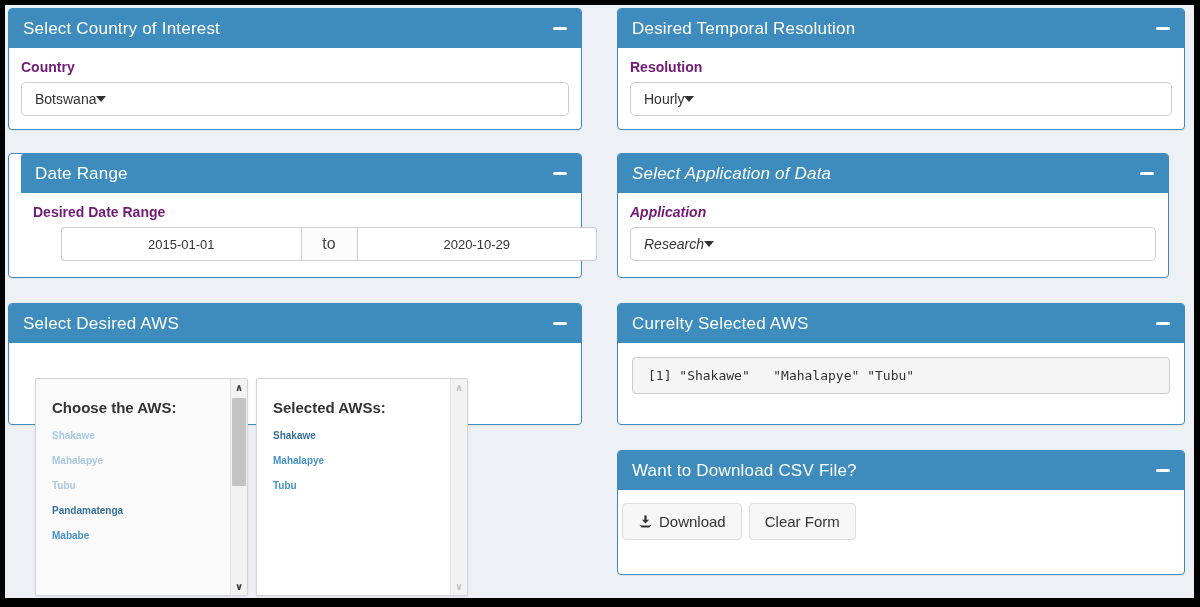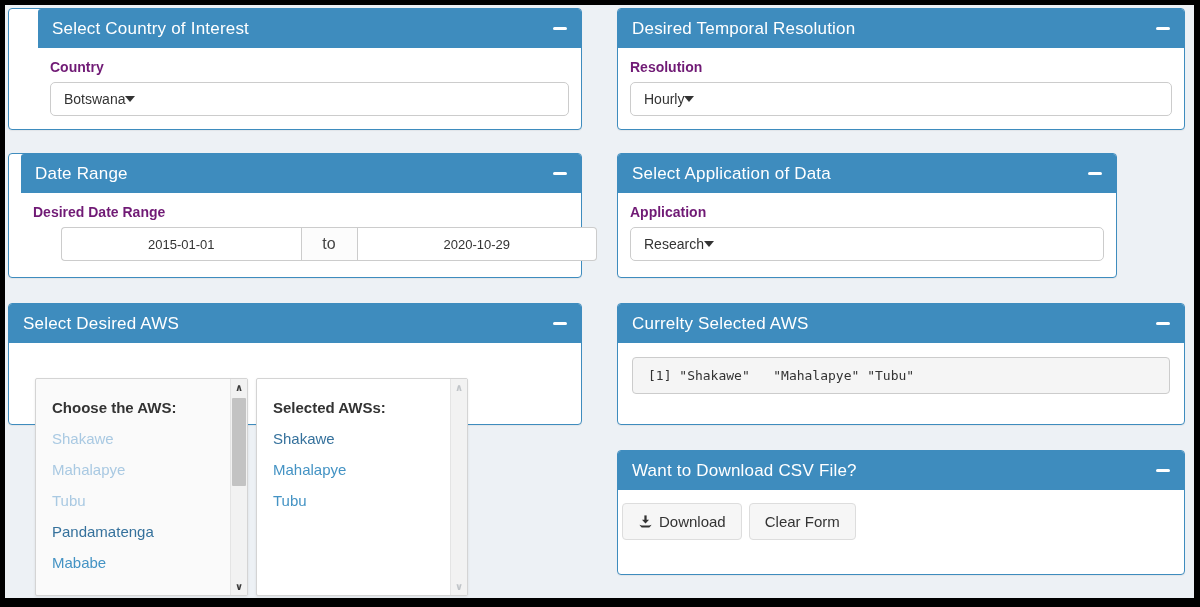--- a/index.html
+++ b/index.html
@@ -56,41 +56,41 @@
   .btn svg { display:block; }
 
   
   .chooser-box { position:absolute; width:213px; height:218px; border:1px solid #d4d4d4;
                  border-radius:2px; box-shadow:0 1px 3px rgba(0,0,0,.08); z-index:5; }
   .chooser-box.left  { background:#fafafa; }
   .chooser-box.right { background:#ffffff; }
   .chooser-inner { position:absolute; left:0; top:0; right:17px; bottom:0;
                    padding:20px 0 0 16px; overflow:hidden; }
   .chooser-header { font-size:15px; font-weight:bold; color:#333; margin-bottom:9px; }
-  .chooser-item { font-size:15px; margin-top:14px; cursor:pointer; }
+  .chooser-item { font-size:10px; margin-top:14px; cursor:pointer;font-weight:bold; }
   .muted { color:#a9c9e2; }
   .dark  { color:#35719c; }
   .blue  { color:#4493c4; }
 
   .scrollbar { position:absolute; top:0; right:0; width:17px; height:100%;
                background:#f2f2f2; border-left:1px solid #e4e4e4; }
   .sb-arrow { position:absolute; left:0; width:16px; height:17px; text-align:center;
               font-size:10px; line-height:17px; font-weight:bold; cursor:pointer; }
   .sb-arrow.up { top:0; } .sb-arrow.down { bottom:0; }
   .sb-arrow.dark-a { color:#3a3a3a; } .sb-arrow.light-a { color:#c0c4c8; }
   .sb-thumb { position:absolute; left:1px; top:19px; width:14px; height:88px;
               background:#c3c3c3; border-radius:1px; cursor:pointer; }
 </style>
 </head>
 <body>
 
 <div class="page">
 <div class="screen">
 
-  <section class="panel" style="left:3px; top:3px; width:574px; height:122px;padding-left:29px;">
+  <section class="panel" style="left:3px; top:3px; width:574px; height:122px;">
     <header class="panel-heading">
       <span class="panel-title">Select Country of Interest</span>
       <span class="collapse-icon"></span>
     </header>
     <div class="panel-body">
       <div class="field-label">Country</div>
       <div class="select">
         <span class="select-value">Botswana</span>
         <span class="caret"></span>
       </div>
@@ -156,21 +156,21 @@
     </header>
     <div class="panel-body">
       <div class="field-label">Resolution</div>
       <div class="select">
         <span class="select-value">Hourly</span>
         <span class="caret"></span>
       </div>
     </div>
   </section>
 
-  <section class="panel" style="left:612px; top:148px; width:500px; height:125px;">
+  <section class="panel" style="left:612px; top:148px; width:552px; height:125px;font-style:italic;">
     <header class="panel-heading">
       <span class="panel-title">Select Application of Data</span>
       <span class="collapse-icon"></span>
     </header>
     <div class="panel-body">
       <div class="field-label">Application</div>
       <div class="select">
         <span class="select-value">Research</span>
         <span class="caret"></span>
       </div>

